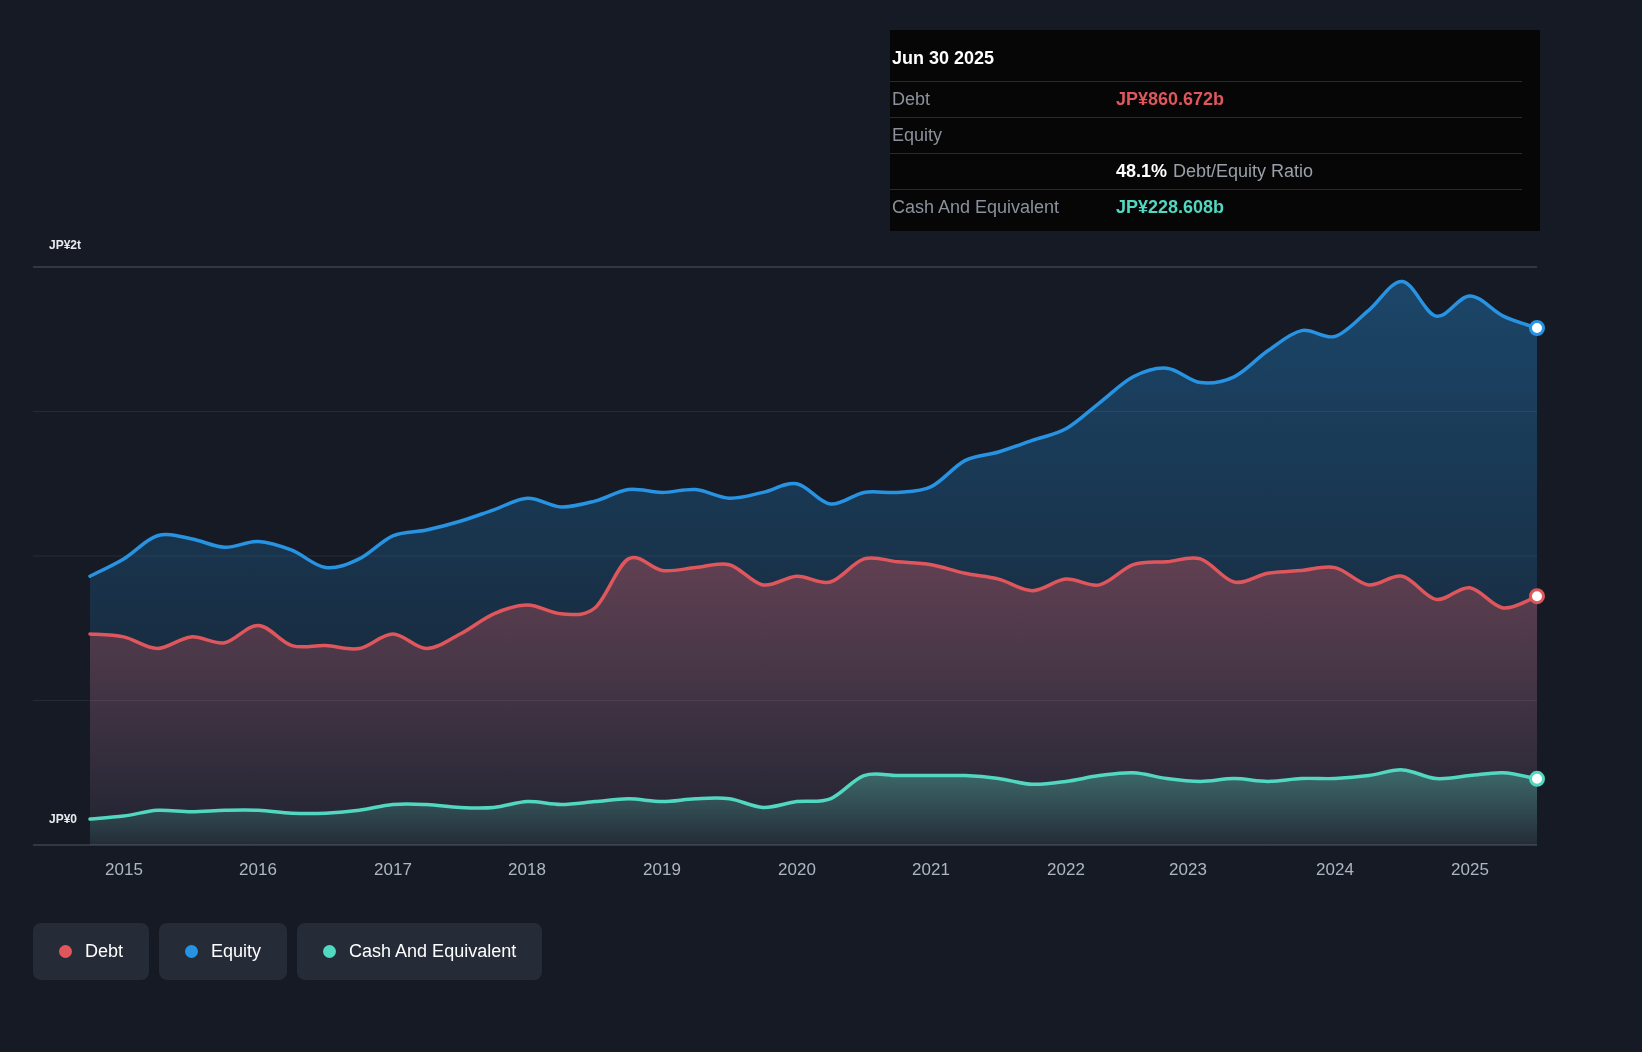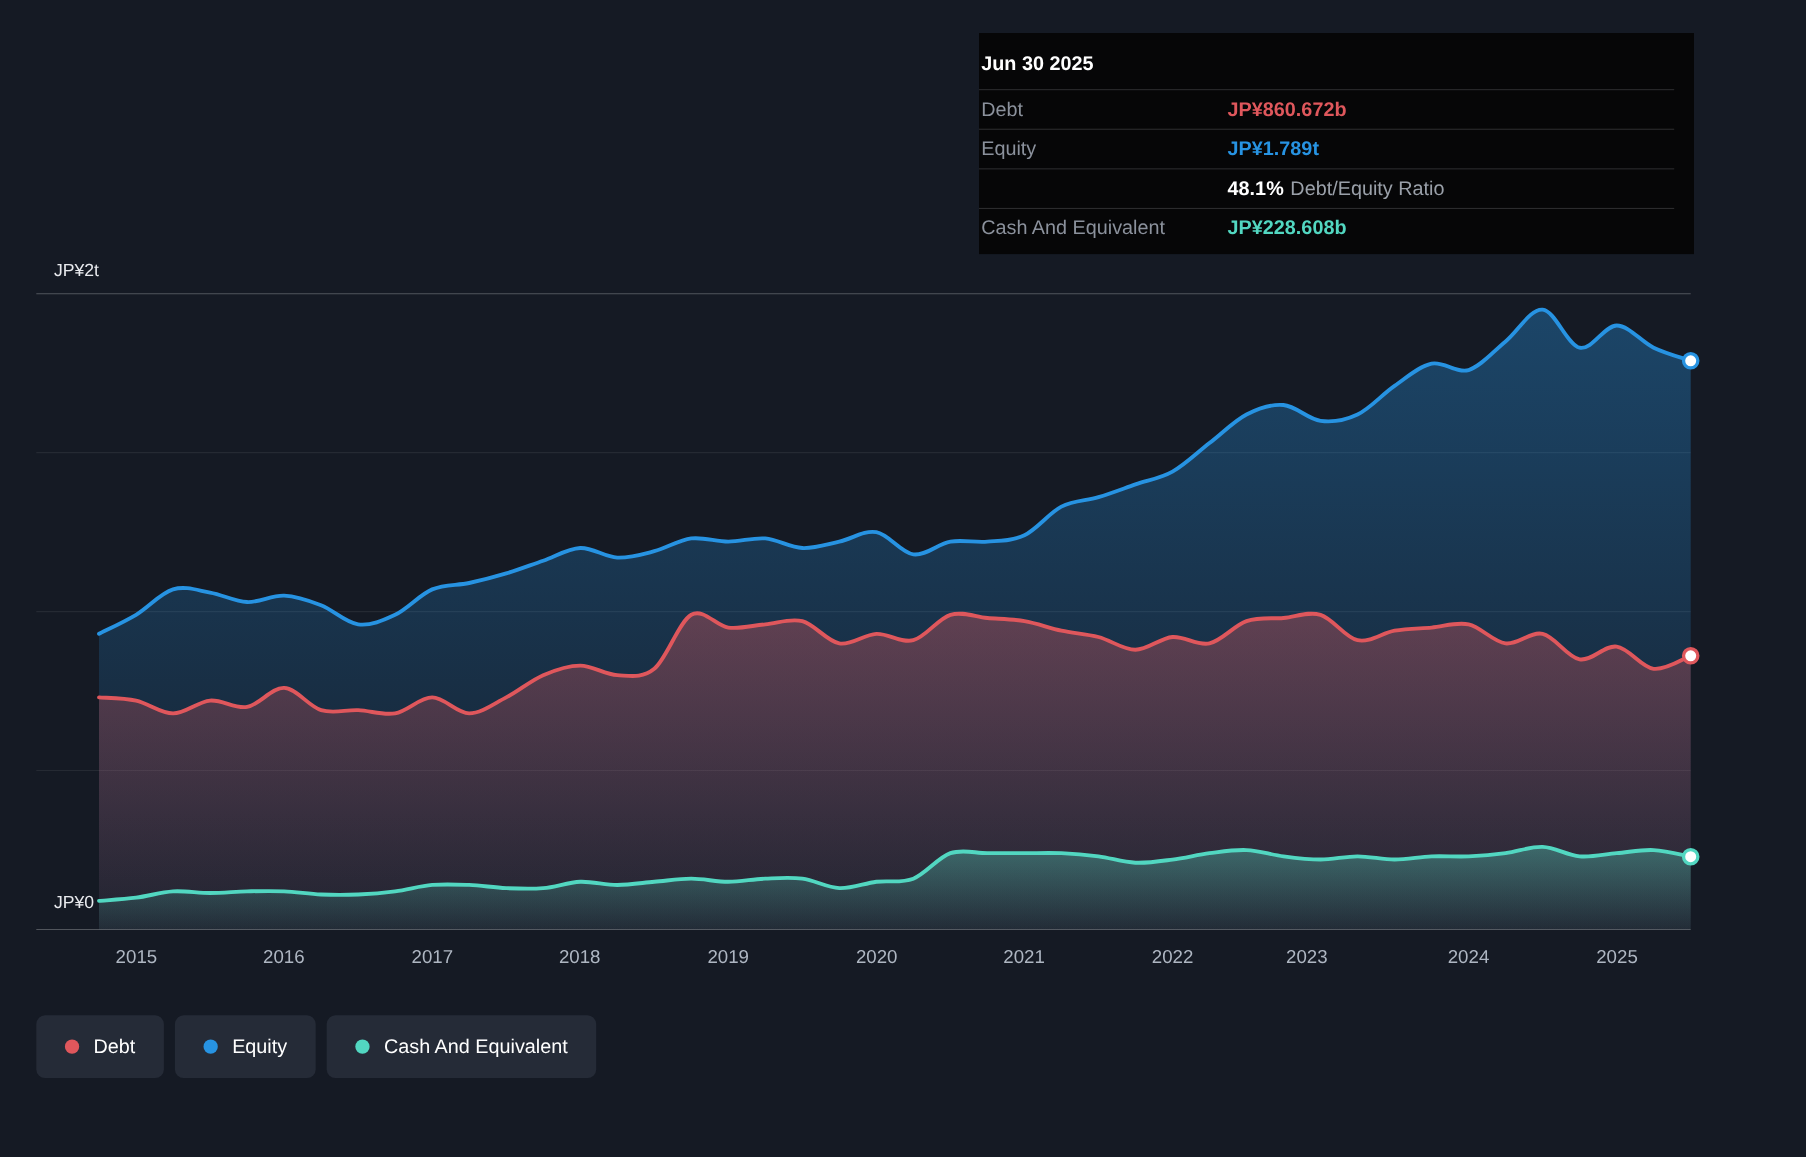--- a/index.html
+++ b/index.html
@@ -7,21 +7,21 @@
     width: 1642px; height: 1052px;
     background: #151a24;
     font-family: "Liberation Sans", sans-serif;
     overflow: hidden;
   }
   .stage { position: relative; width: 1642px; height: 1052px; }
   #chart-svg { position: absolute; left: 0; top: 0; }
 
   .axis-label {
     position: absolute; left: 49px;
-    color: #e8eaee; font-size: 16px; font-weight: 400;
+    color: #e8eaee; font-size: 12px; font-weight: 700;
   }
   .axis-label.top { top: 238px; }
   .axis-label.bottom { top: 812px; }
 
   #x-axis .tick {
     position: absolute; top: 860px; transform: translateX(-50%);
     color: #aeb6c2; font-size: 17px;
   }
 
   .tooltip {
@@ -107,21 +107,20 @@
     </div>
 
   <div class="tooltip">
     <div class="tt-title">Jun 30 2025</div>
     <div class="tt-row">
       <span class="tt-label">Debt</span>
       <span class="tt-value debt">JP¥860.672b</span>
     </div>
     <div class="tt-row">
       <span class="tt-label">Equity</span>
-      <span class="tt-value equity">JP¥1.789t</span>
     </div>
     <div class="tt-row">
       <span></span>
       <span class="tt-ratio">
         <b>48.1%</b><span class="tt-ratio-label">Debt/Equity Ratio</span>
       </span>
     </div>
     <div class="tt-row">
       <span class="tt-label">Cash And Equivalent</span>
       <span class="tt-value cash">JP¥228.608b</span>

